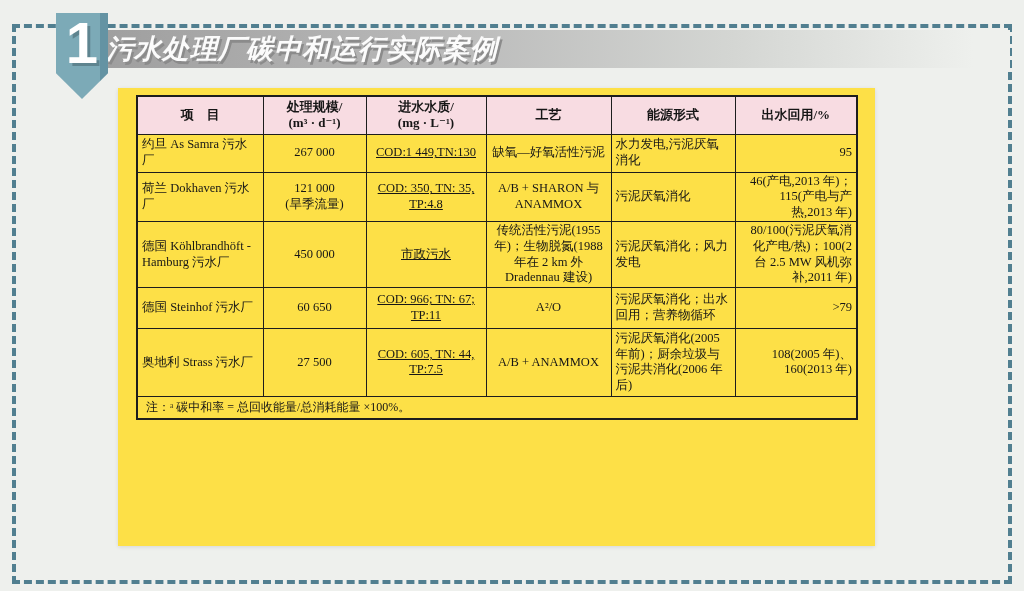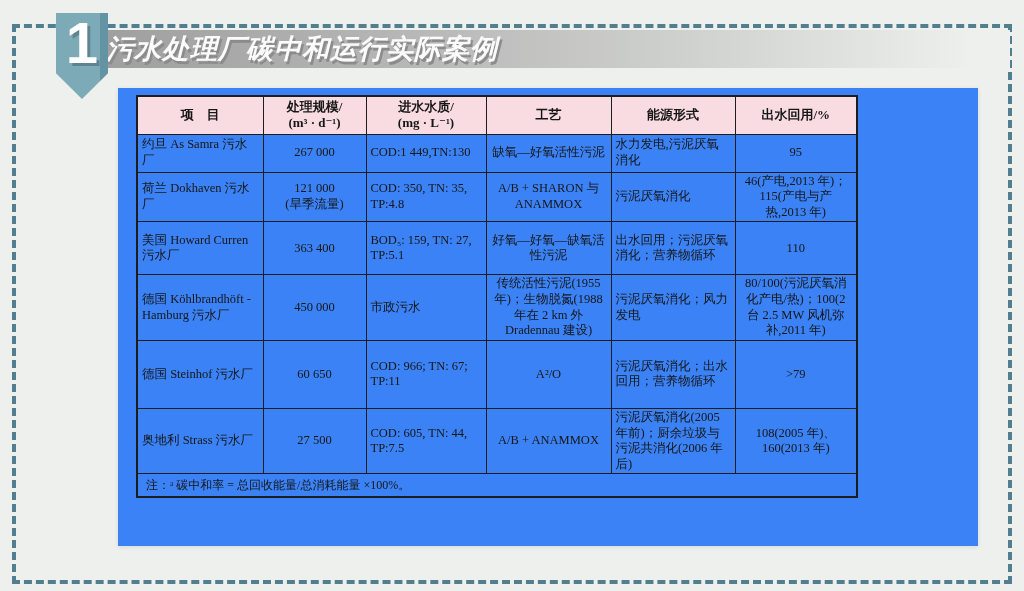--- a/index.html
+++ b/index.html
@@ -38,22 +38,22 @@
     filter:drop-shadow(2px 2px 2px rgba(0,0,0,0.25));
     text-align:center;
   }
   .badge .badge-number{
     display:block;margin-top:-4px;
     font-family:"Liberation Sans","DejaVu Sans",sans-serif;
     font-size:58px;font-weight:800;color:#ffffff;
     text-shadow:3px 3px 0 rgba(70,100,112,0.55);
   }
   .panel{
-    position:absolute;left:118px;top:88px;width:860px;height:458px;
-    background:#3b82f6;
+    position:absolute;left:118px;top:88px;width:757px;height:458px;
+    background:#fde047;
     box-shadow:0 1px 4px rgba(0,0,0,0.10);
   }
   table.case-table{
     position:absolute;left:18px;top:7px;
     width:720px;
     border-collapse:collapse;
     border:2px solid #1d1d1d;
     table-layout:fixed;
     color:#161616;
   }
@@ -76,24 +76,24 @@
   .case-table tbody tr:nth-child(1){height:38px;}
   .case-table tbody tr:nth-child(2){height:38px;}
   .case-table tbody tr:nth-child(3){height:53px;}
   .case-table tbody tr:nth-child(4){height:41px;}
   .case-table tbody tr:nth-child(5){height:68px;}
   .case-table tbody tr:nth-child(6){height:44px;}
   .case-table tbody tr:nth-child(7){height:37px;}
   .case-table tbody tr:nth-child(8){height:68px;}
   .case-table tbody td:nth-child(1){text-align:left;}
   .case-table tbody td:nth-child(2){text-align:center;}
-  .case-table tbody td:nth-child(3){text-align:left;}
+  .case-table tbody td:nth-child(3){text-align:center;text-decoration:underline;}
   .case-table tbody td:nth-child(4){text-align:center;}
   .case-table tbody td:nth-child(5){text-align:left;}
-  .case-table tbody td:nth-child(6){text-align:center;}
+  .case-table tbody td:nth-child(6){text-align:right;}
   .case-table tfoot tr{height:23px;margin-top:18px;}
   .case-table tfoot td{
     text-align:left;font-size:12px;padding-left:8px;
   }
 </style>
 </head>
 <body>
 
 <div class="slide">
   <div class="dashed-frame"></div>
@@ -140,28 +140,20 @@
         <tr>
           <td>荷兰 Dokhaven 污水厂</td>
           <td>121 000
 (旱季流量)</td>
           <td>COD: 350, TN: 35, TP:4.8</td>
           <td>A/B + SHARON 与 ANAMMOX</td>
           <td>污泥厌氧消化</td>
           <td>46(产电,2013 年)；115(产电与产热,2013 年)</td>
         </tr>
         <tr>
-          <td>美国 Howard Curren 污水厂</td>
-          <td>363 400</td>
-          <td>BOD₅: 159, TN: 27, TP:5.1</td>
-          <td>好氧—好氧—缺氧活性污泥</td>
-          <td>出水回用；污泥厌氧消化；营养物循环</td>
-          <td>110</td>
-        </tr>
-        <tr>
           <td>德国 Köhlbrandhöft - Hamburg 污水厂</td>
           <td>450 000</td>
           <td>市政污水</td>
           <td>传统活性污泥(1955 年)；生物脱氮(1988 年在 2 km 外 Dradennau 建设)</td>
           <td>污泥厌氧消化；风力发电</td>
           <td>80/100(污泥厌氧消化产电/热)；100(2 台 2.5 MW 风机弥补,2011 年)</td>
         </tr>
         <tr>
           <td>德国 Steinhof 污水厂</td>
           <td>60 650</td>

